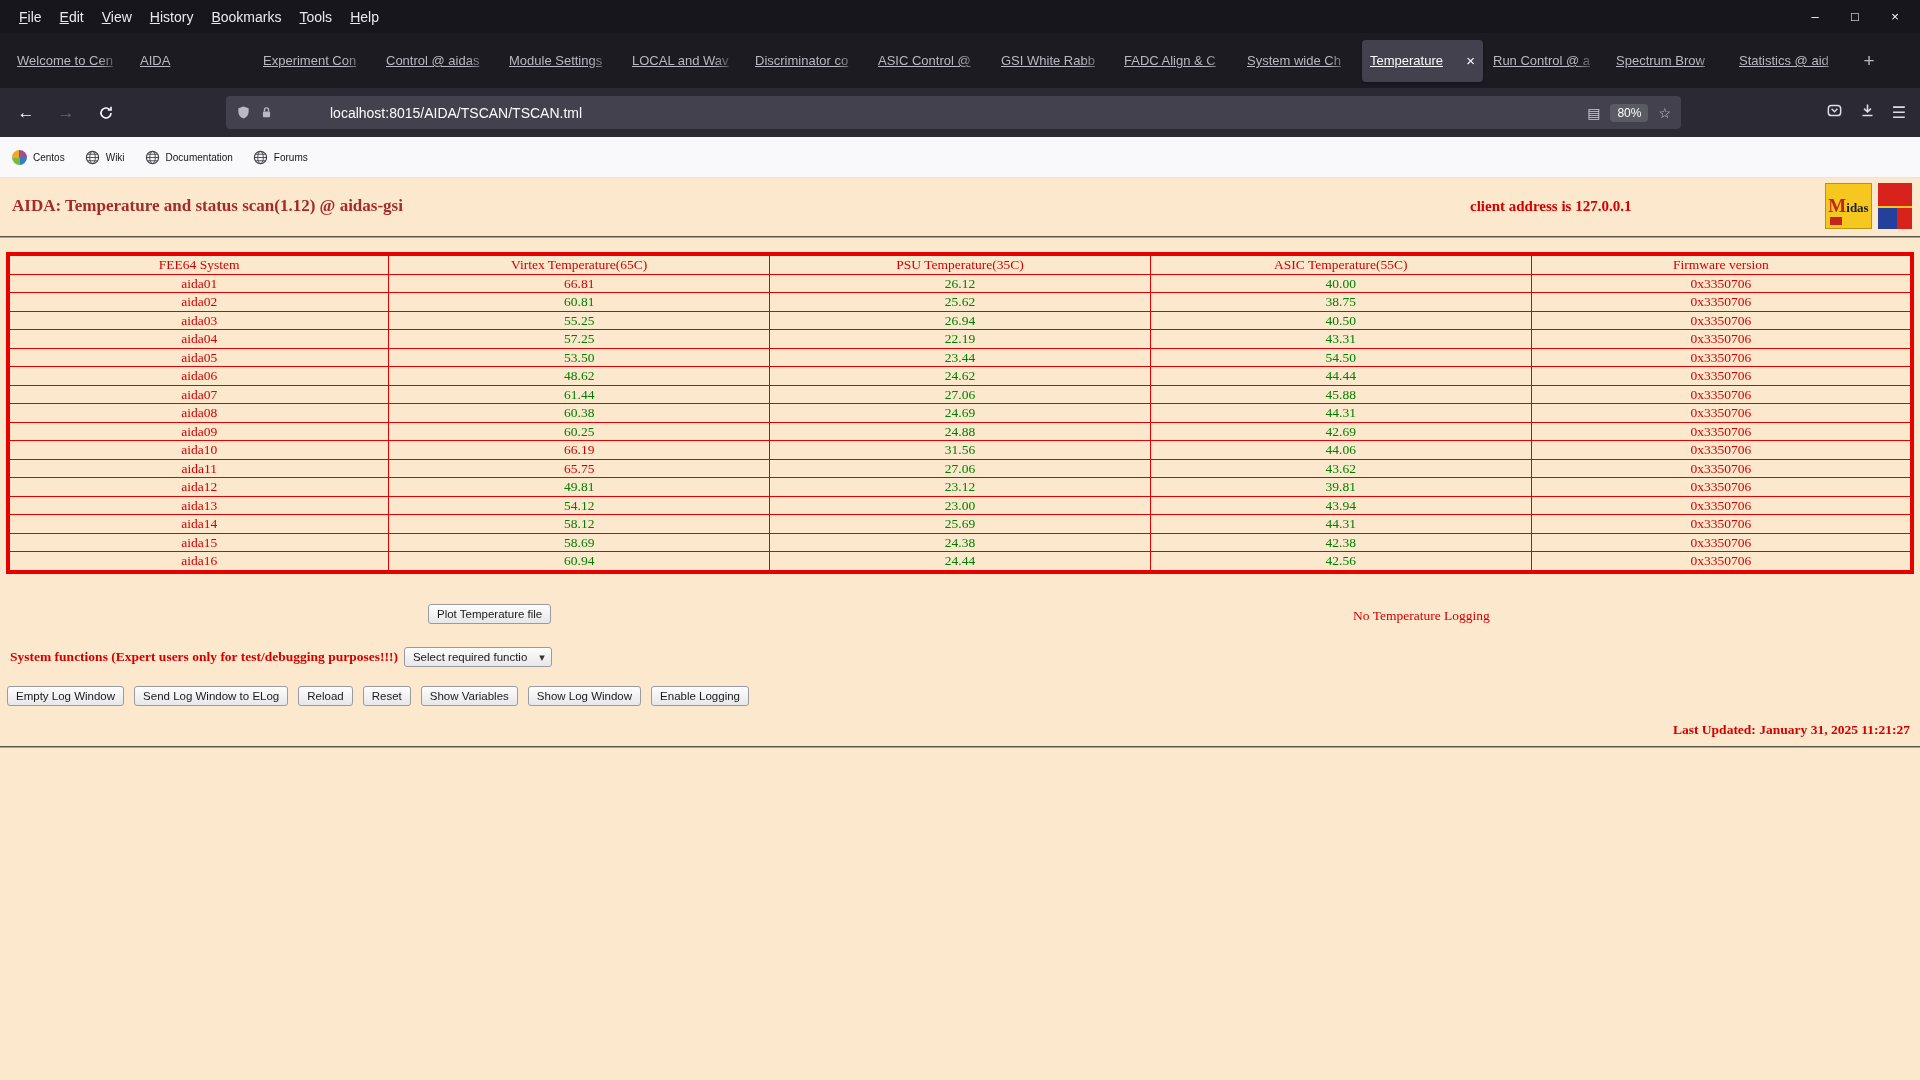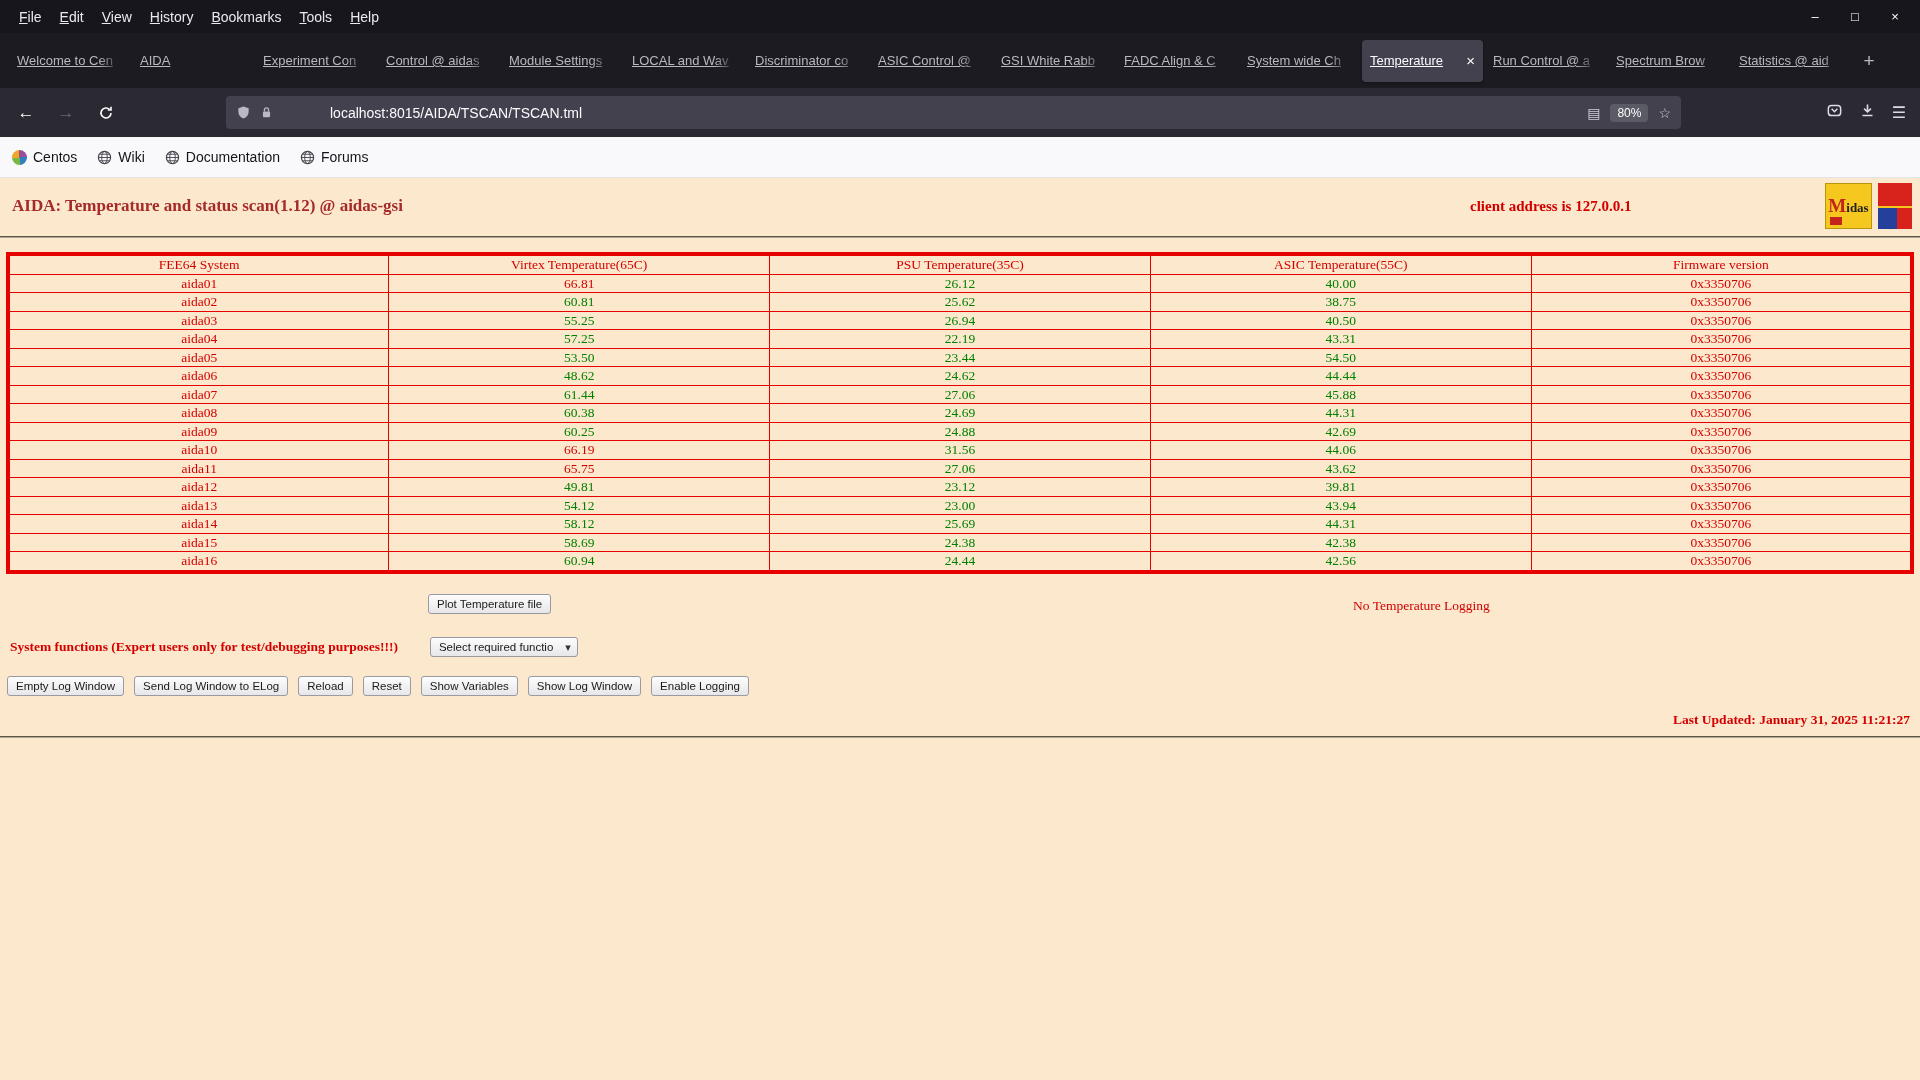--- a/index.html
+++ b/index.html
@@ -41,21 +41,21 @@
   .nav-btn.disabled{color:#68676f;}
   .urlbar{height:33px;flex:0 0 1455px;margin-left:96px;background:var(--chrome-field);border-radius:4px;display:flex;align-items:center;padding:0 10px;gap:8px;font-size:14px;}
   .ub-icon{display:flex;align-items:center;}
   .url-text{flex:1;color:var(--chrome-text);white-space:nowrap;overflow:hidden;margin-left:48px;}
   .ub-right{display:flex;align-items:center;gap:10px;color:#cfcfd8;font-size:14px;}
   .zoom-chip{background:#5b5b66;color:#fff;border-radius:4px;padding:2px 7px;font-size:12px;}
   .nav-right{display:flex;align-items:center;gap:16px;margin-left:auto;margin-right:4px;}
   .nav-right .glyph{font-size:16px;color:#dcdce4;}
 
   .bookmarksbar{height:41px;background:var(--bm-bg);display:flex;align-items:center;padding:0 12px;gap:20px;border-bottom:1px solid #e4e4e8;}
-  .bm-item{display:flex;align-items:center;gap:6px;font-size:14px;color:#15141a;}
+  .bm-item{display:flex;align-items:center;gap:6px;font-size:10px;color:#15141a;}
   .centos-icon{width:15px;height:15px;border-radius:50%;background:conic-gradient(#9b4f96 0 25%,#2f7fc1 0 50%,#78b843 0 75%,#efa724 0 100%);display:inline-block;}
 
   
   .page{position:relative;background:var(--page-bg);height:902px;font-family:"Liberation Serif","DejaVu Serif",serif;}
   .page-header{position:relative;height:56px;padding:6px 12px;display:flex;align-items:center;text-align:right;}
   .page-title{font-weight:bold;font-size:17px;color:var(--title);}
   .client-address{position:absolute;left:1470px;top:20px;font-weight:bold;font-size:15px;color:var(--red);}
   .logos{position:absolute;right:8px;top:5px;display:flex;gap:6px;align-items:center;}
   .midas-logo{width:47px;height:46px;background:#f6c71f;border:1px solid #b8960d;position:relative;display:flex;align-items:center;justify-content:center;}
   .midas-text{display:block;font-family:"Liberation Serif",serif;font-weight:bold;font-size:13px;color:#222;}
@@ -66,25 +66,25 @@
   .il-bottom{background:linear-gradient(90deg,#24409a 0 55%,#d8231c 55% 100%);}
   hr.rule{border:none;border-top:2px groove #b0a48e;margin:2px 0 14px 0;}
 
   table.temp{border-collapse:collapse;width:1908px;margin:0 6px;font-size:13.5px;table-layout:fixed;border:4px solid var(--border-red);}
   table.temp th,table.temp td{border:1px solid var(--border-red);text-align:center;padding:1px 2px;height:15px;font-weight:normal;line-height:1.15;}
   table.temp th{color:var(--red);}
   .c-red{color:var(--red);}
   .c-green{color:var(--green);}
 
   .btn{font-family:"Liberation Sans",sans-serif;font-size:11.5px;color:#1a1a1a;background:linear-gradient(#fdfdfd,#e7e7ea);border:1px solid #9a9aa2;border-radius:3px;padding:3px 8px;cursor:default;}
-  .plot-row{position:relative;height:26px;margin-top:20px;}
+  .plot-row{position:relative;height:26px;margin-top:30px;}
   .plot-btn{position:absolute;left:428px;top:0;}
   .nolog{position:absolute;left:1353px;top:4px;color:var(--red);font-size:13.5px;}
 
-  .sysfunc-row{display:flex;align-items:center;gap:32px;margin:14px 0 0 10px;height:26px;}
+  .sysfunc-row{display:flex;align-items:center;gap:6px;margin:14px 0 0 10px;height:26px;}
   .sysfunc-label{font-weight:bold;font-size:13.5px;color:var(--red);}
   .select-wrap{position:relative;display:inline-flex;}
   .func-select{appearance:none;-webkit-appearance:none;font-family:"Liberation Sans",sans-serif;font-size:11.5px;color:#1a1a1a;background:linear-gradient(#fdfdfd,#e7e7ea);border:1px solid #9a9aa2;border-radius:3px;padding:3px 24px 3px 8px;width:148px;}
   .select-arrow{position:absolute;right:7px;top:4px;font-size:11px;color:#333;pointer-events:none;}
 
   .actions-row{display:flex;gap:10px;margin:16px 0 0 7px;}
   .updated{color:var(--red);font-weight:bold;font-size:13.5px;text-align:right;margin:16px 10px 8px 0;}
 </style>
 </head>
 <body>

